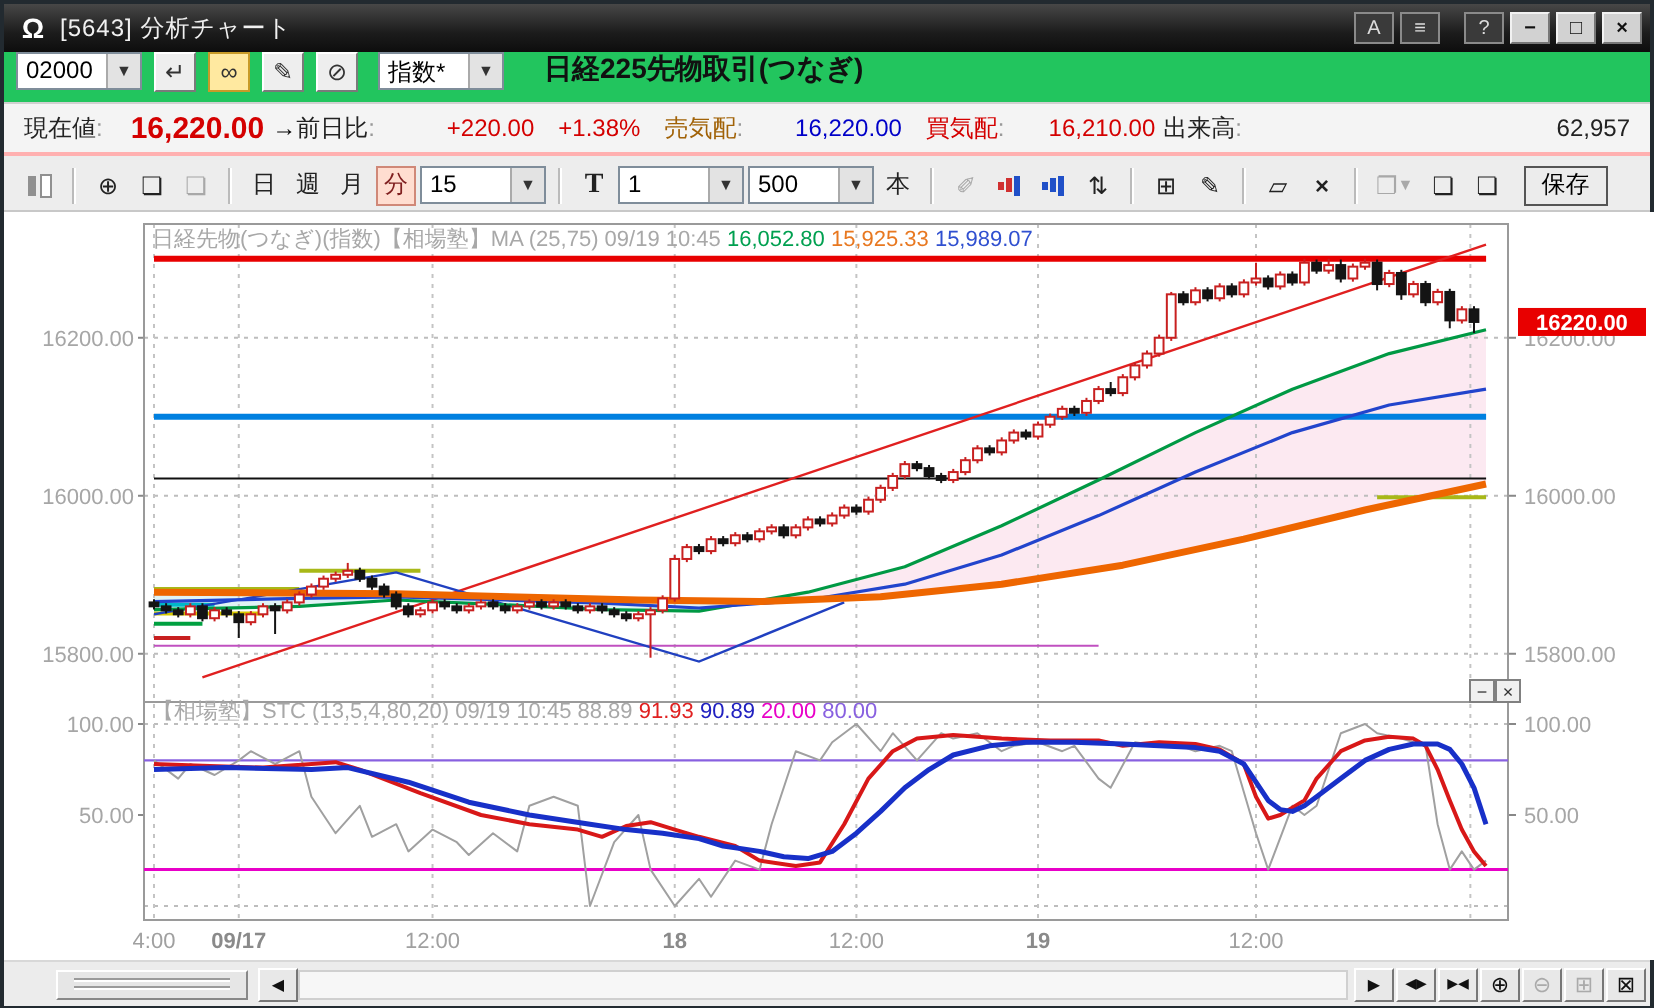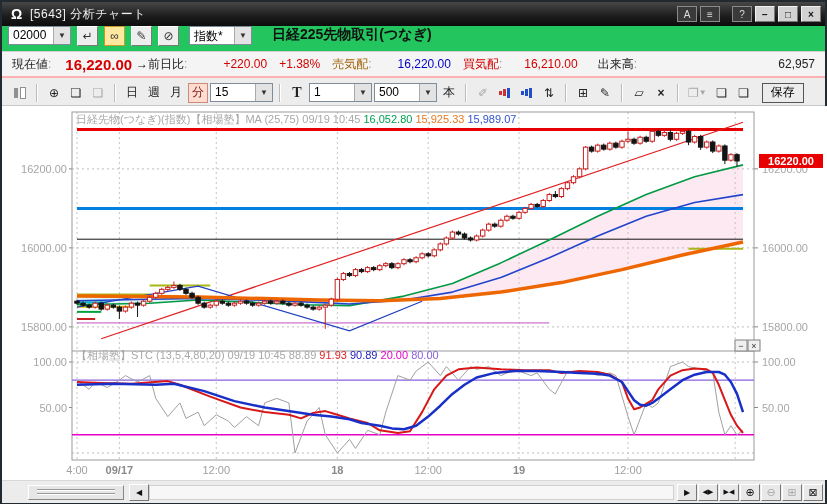--- a/index.html
+++ b/index.html
@@ -111,21 +111,21 @@
     <span class="pb-label">前日比</span>
       <span class="pb-colon">:</span>
     <span class="pb-red" style="margin-left:36px">+220.00</span>
     <span class="pb-red" style="margin-left:12px">+1.38%</span>
     <span class="pb-pink" style="margin-left:12px">売気配</span>
       <span class="pb-colon">:</span>
     <span class="pb-blue" style="margin-left:26px">16,220.00</span>
     <span class="pb-red" style="margin-left:12px">買気配</span>
       <span class="pb-colon">:</span>
     <span class="pb-red" style="margin-left:22px">16,210.00</span>
-    <span class="pb-label" style="margin-left:20px">出来高</span>
+    <span class="pb-label" style="margin-left:4px">出来高</span>
       <span class="pb-colon">:</span>
     <span class="pb-label" style="margin-left:auto">62,957</span>
   </div>
 
   <div class="toolbar2">
     <div class="flat-btn gray icon-candle">
         <b></b>
         <i></i>
       </div>
     <div class="sep"></div>

